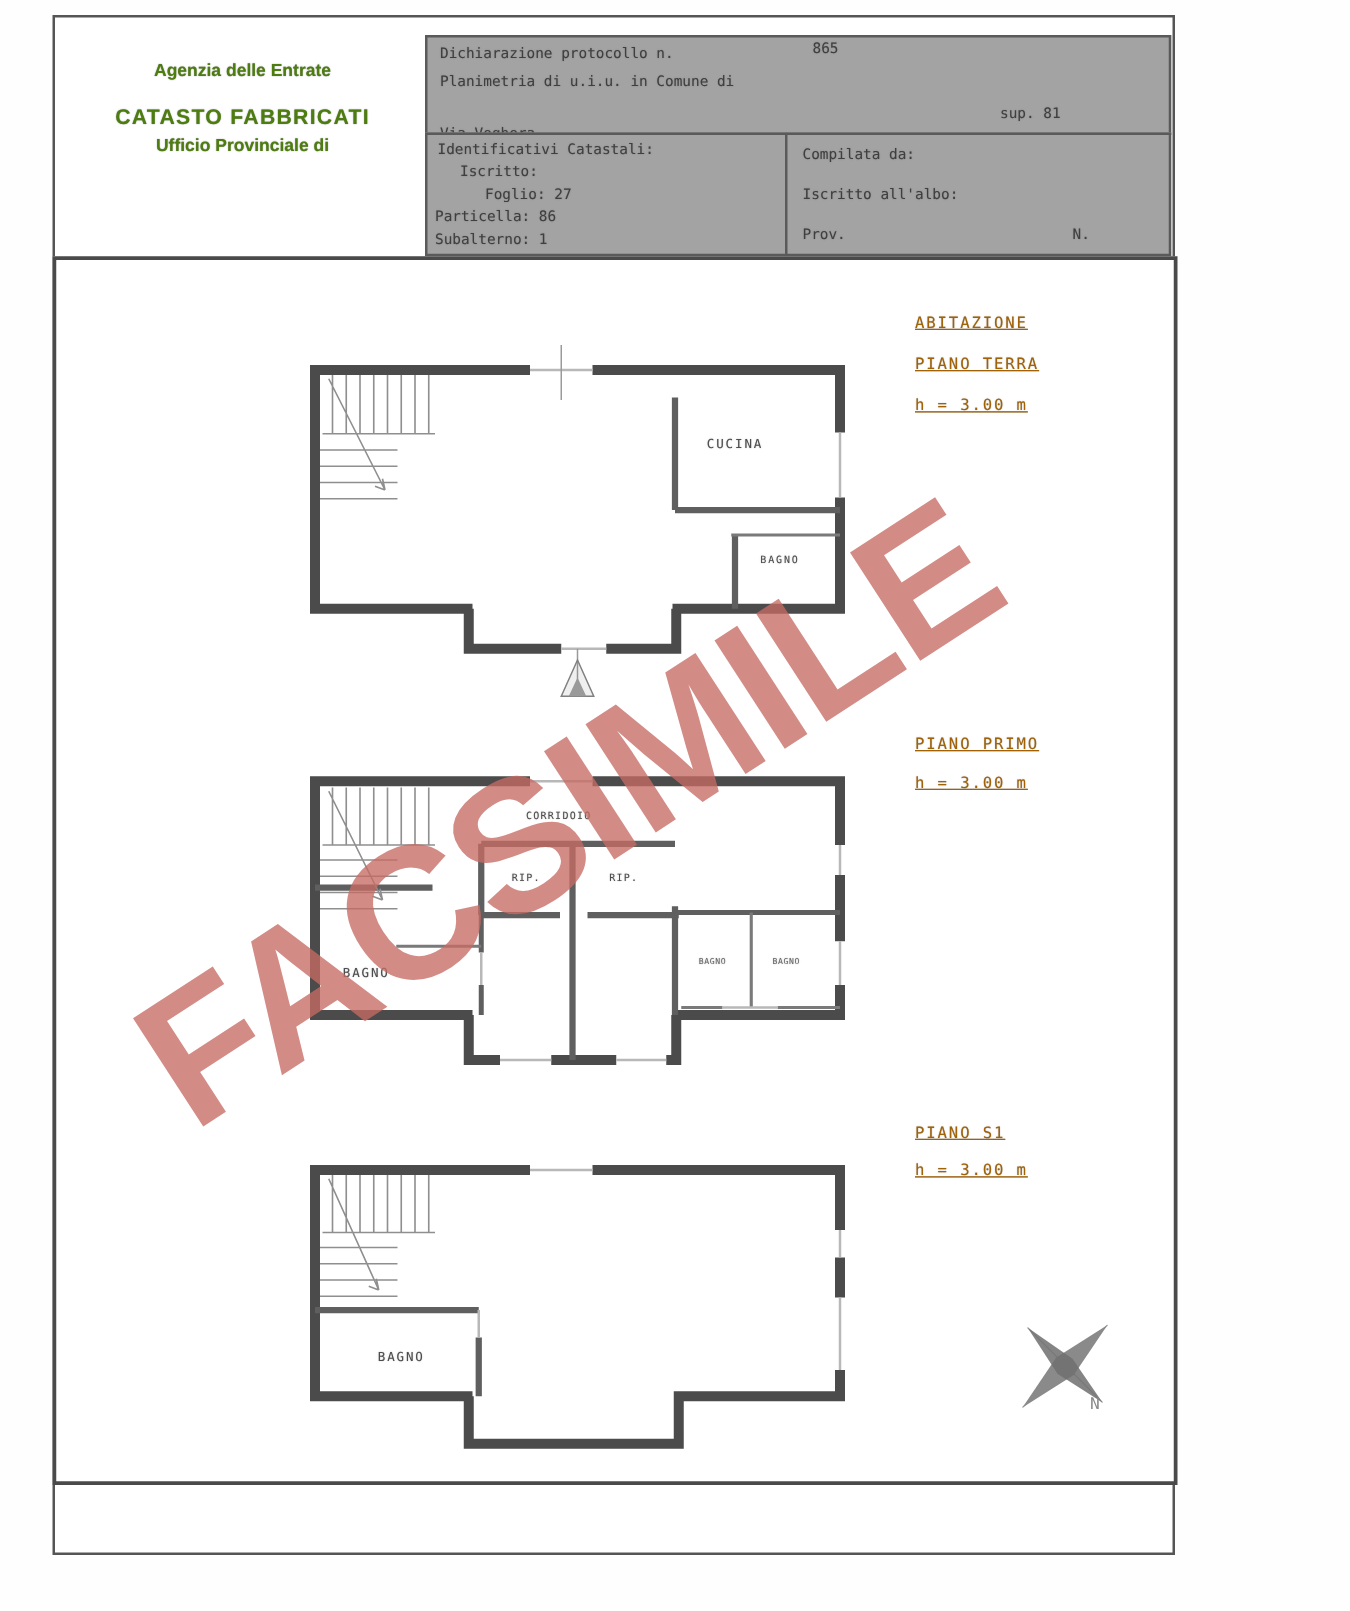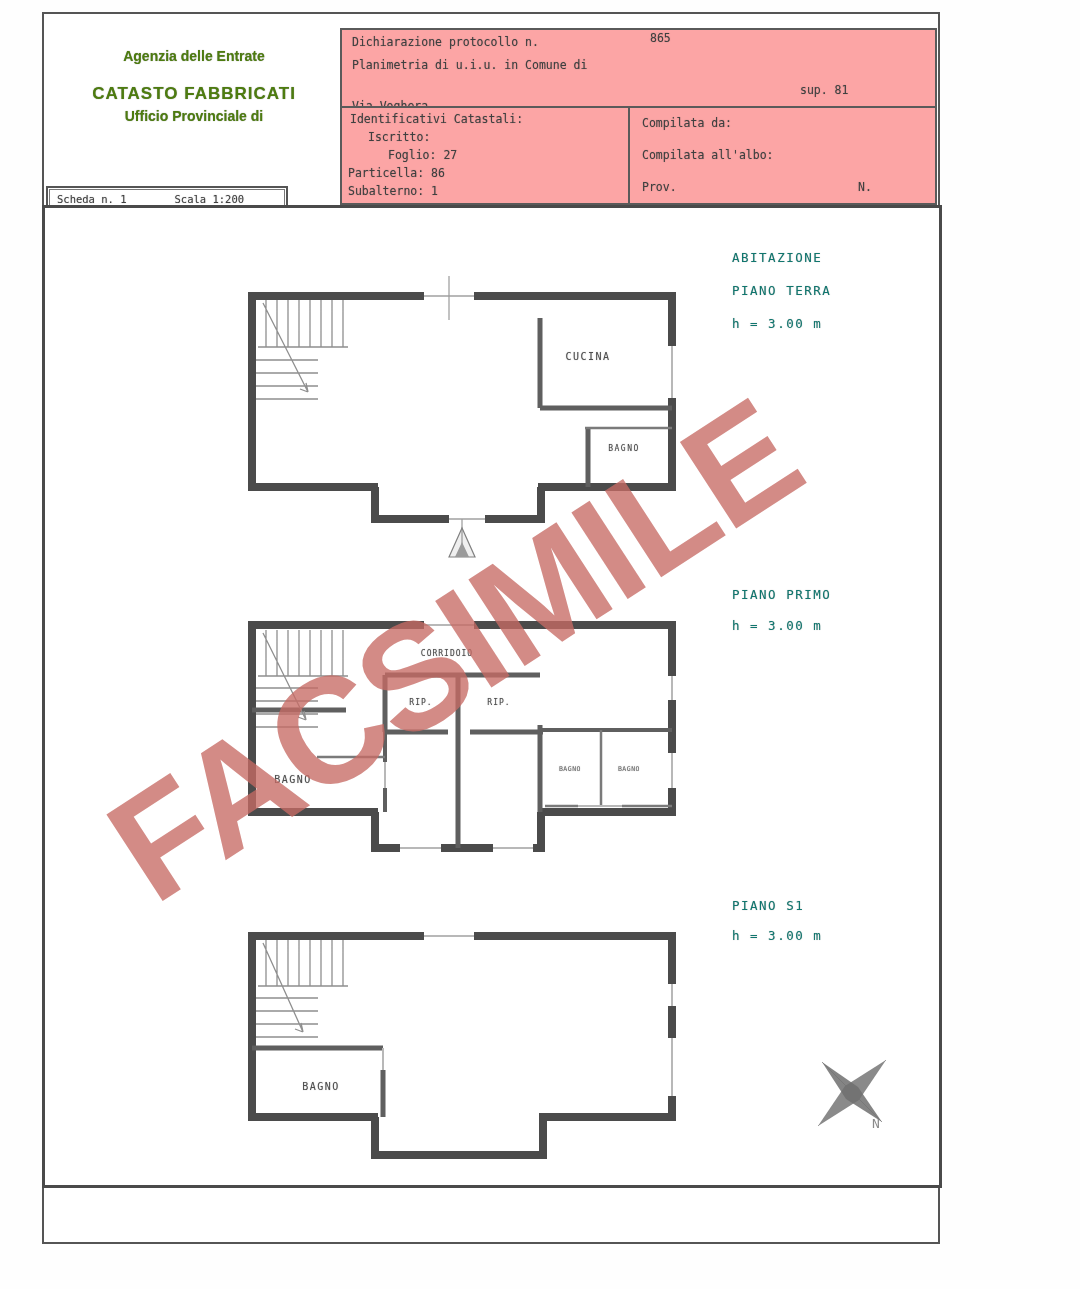--- a/index.html
+++ b/index.html
@@ -13,21 +13,21 @@
     border:2px solid #555; background:#fff;
   }
   .agency-block {
     position:absolute; left:55px; top:48px; width:278px; text-align:center;
     font-family:"Liberation Sans", sans-serif; color:#4d7c0f;
     text-shadow:0 0 1px rgba(60,60,60,.6);
   }
   .agency-line1 { font-size:14px; font-weight:bold; }
   .agency-line2 { font-size:17px; font-weight:bold; letter-spacing:1px; margin-top:20px; }
   .agency-line3 { font-size:14px; font-weight:bold; margin-top:4px; }
-  .hbox { position:absolute; border:2px solid #5a5a5a; background:#fca5a5; font-size:11.5px; }
+  .hbox { position:absolute; border:2px solid #5a5a5a; background:#a3a3a3; font-size:11.5px; }
   .protocol-box { left:340px; top:28px; width:593px; height:76px; }
   .ident-box    { left:340px; top:106px; width:286px; height:95px; }
   .comp-box     { left:628px; top:106px; width:305px; height:95px; }
   .hbox span { position:absolute; white-space:nowrap; text-shadow:0 0 1px rgba(80,80,80,.5); }
   .tab {
     position:absolute; left:46px; top:186px; width:238px; height:21px;
     border:2px solid #555; background:#fff;
   }
   .tab-inner {
     position:absolute; left:1px; top:1px; right:1px; bottom:1px;
@@ -42,22 +42,22 @@
   }
   .plan-svg { position:absolute; left:0; top:0; }
   .room-label {
     position:absolute; transform:translate(-50%,-50%); font-size:10px;
     letter-spacing:1.5px; color:#4d4d4d; white-space:nowrap;
     text-shadow:0 0 1px rgba(90,90,90,.5);
   }
   .room-label.small { font-size:8px; letter-spacing:1px; }
   .room-label.tiny  { font-size:6.5px; letter-spacing:0.5px; color:#6a6a6a; }
   .sec-label {
-    position:absolute; font-size:12.5px; letter-spacing:1.5px; color:#0f766e;
-    white-space:nowrap; text-shadow:0 0 1px rgba(120,120,120,.6);
+    position:absolute; font-size:12.5px; letter-spacing:1.5px; color:#a16207;
+    white-space:nowrap; text-shadow:0 0 1px rgba(120,120,120,.6);text-decoration:underline;
   }
   .watermark {
     position:absolute; left:85px; top:800px; transform:rotate(-33deg);
     transform-origin:0 0; font-family:"Liberation Sans", sans-serif;
     font-weight:bold; font-size:150px; line-height:1;
     color:rgba(199,106,100,0.78); white-space:nowrap; z-index:5;
     letter-spacing:-2px;
   }
   .compass-n {
     position:absolute; left:872px; top:1116px; font-size:13px; color:#8a8a8a;
@@ -88,31 +88,25 @@
   <div class="hbox ident-box">
     <span style="left:8px;  top:4px;text-align:center;">Identificativi Catastali:</span>
     <span style="left:26px; top:22px;">Iscritto:</span>
     <span style="left:46px; top:40px;">Foglio: 27</span>
     <span style="left:6px;  top:58px;">Particella: 86</span>
     <span style="left:6px;  top:76px;">Subalterno: 1</span>
   </div>
 
   <div class="hbox comp-box">
     <span style="left:12px; top:8px;">Compilata da:</span>
-    <span style="left:12px; top:40px;">Compilata all'albo:</span>
+    <span style="left:12px; top:40px;">Iscritto all'albo:</span>
     <span style="left:12px; top:72px;">Prov.</span>
     <span style="left:228px; top:72px;">N.</span>
   </div>
 
-  <div class="tab">
-    <div class="tab-inner">
-      <span class="tab-scheda">Scheda n. 1</span>
-      <span class="tab-scala">Scala 1:200</span>
-    </div>
-  </div>
 
   <div class="draw-frame"></div>
 
   <svg class="plan-svg" width="1080" height="1289" viewBox="0 0 1080 1289">
 
     <g stroke-linecap="butt" fill="none">
       <path stroke="#4b4b4b" stroke-width="8" d="M252,296 H424 M474,296 H672 M252,292 V491 M672,292 V346 M672,398 V491 M252,487 H378 M375,487 V523 M372,519 H449 M485,519 H545 M541,523 V487 M538,487 H672"></path>
       <path stroke="#b8b8b8" stroke-width="2" d="M424,296 H474 M672,346 V398 M449,519 H485"></path>
       <path stroke="#9a9a9a" stroke-width="1.2" d="M449,276 V320 M462,519 V548"></path>
       <path stroke="#5f5f5f" stroke-width="5" d="M540,318 V408 M540,408 H672 M588,428 V487"></path>

